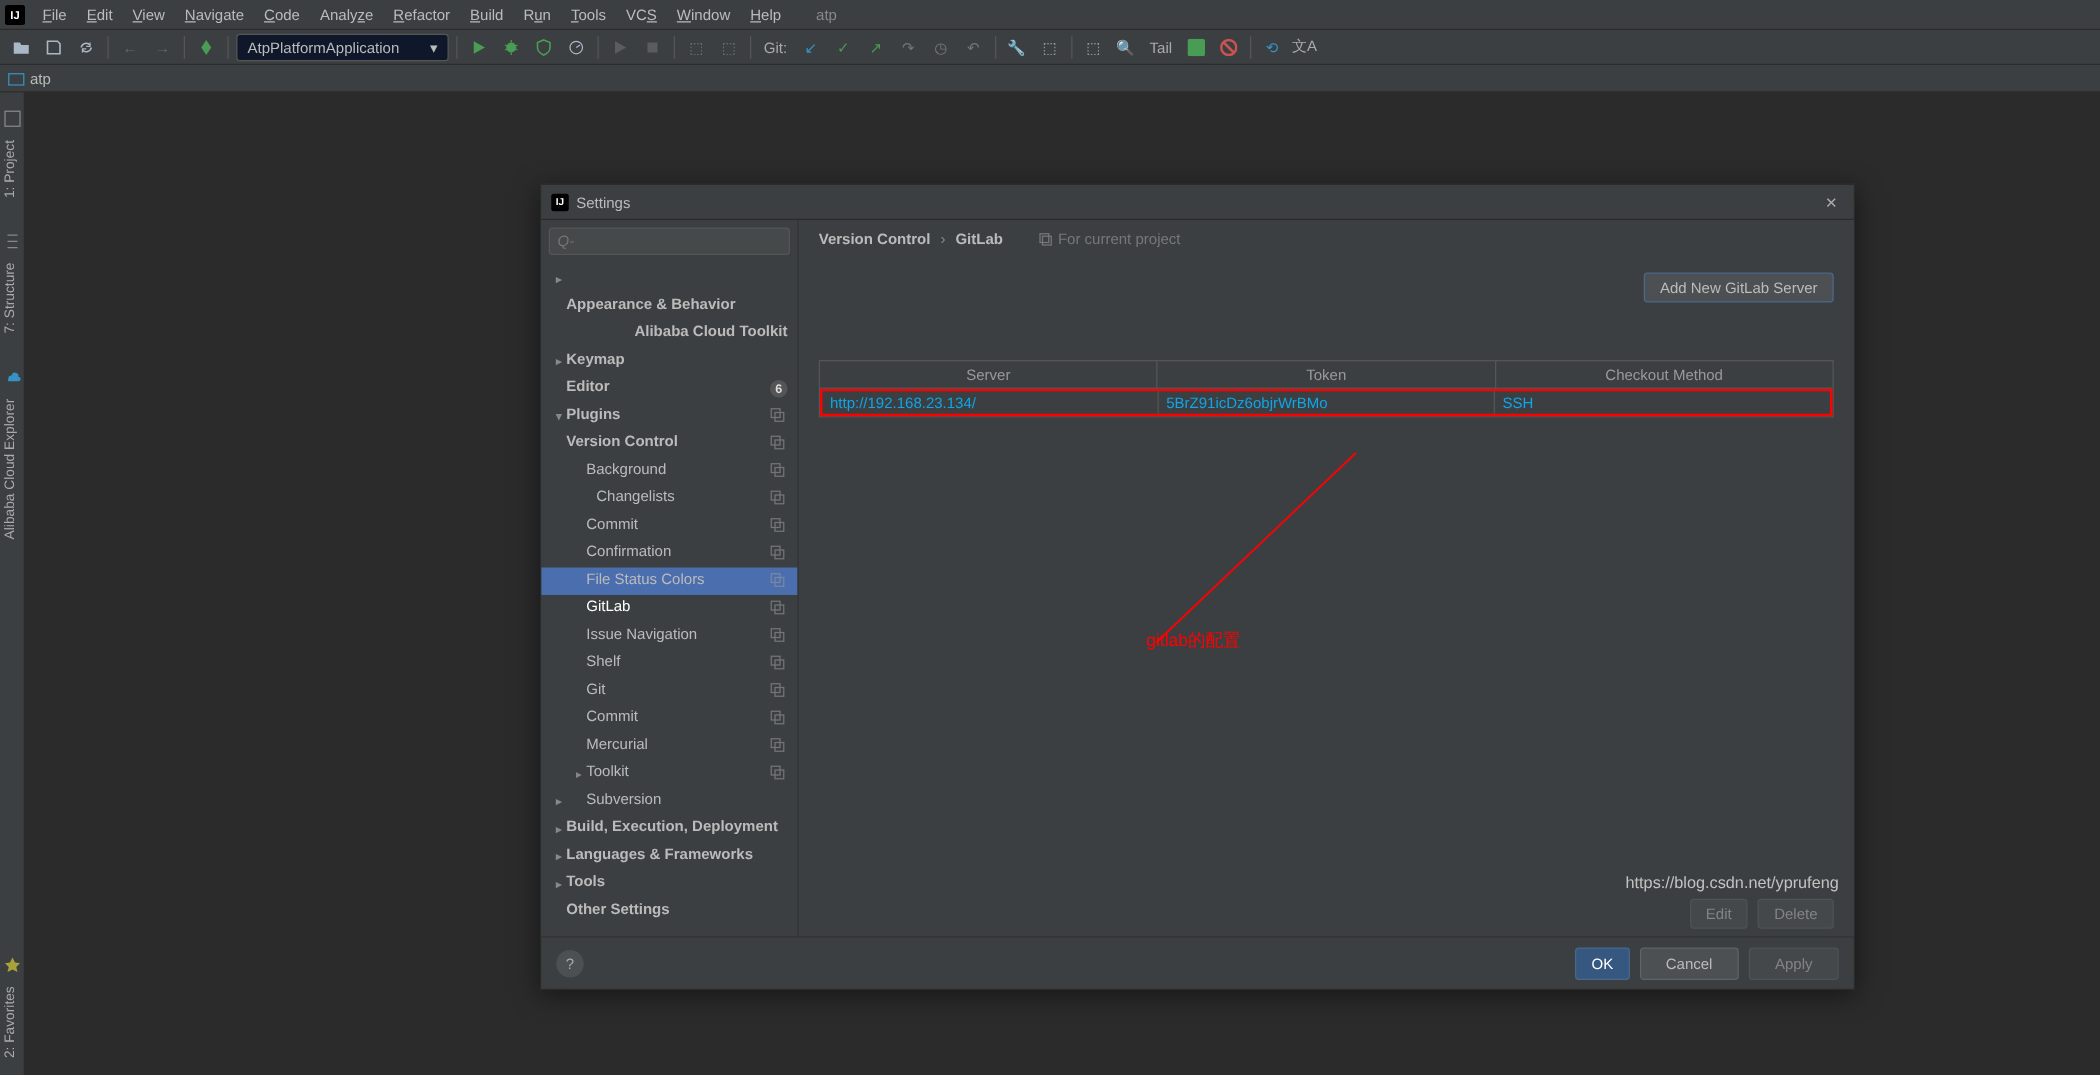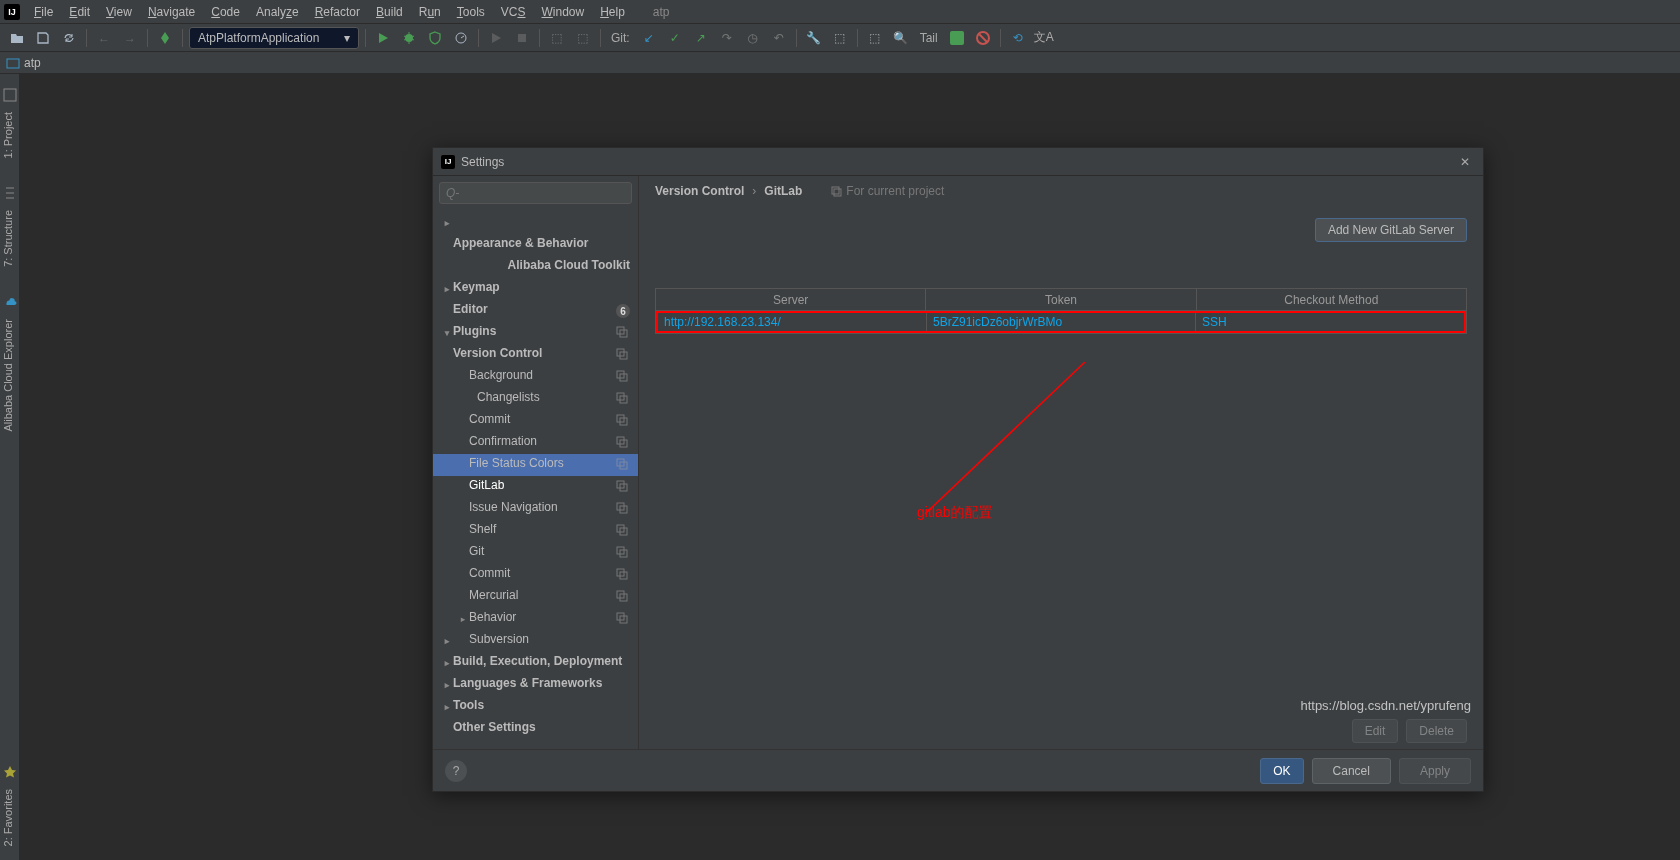--- a/index.html
+++ b/index.html
@@ -347,21 +347,21 @@
           <div class="tnode" style="padding-left: 24px;">
             <span class="arrow"></span>
             <span class="lbl">Mercurial</span>
             <svg class="cp" width="12" height="12">
               <rect x="1" y="1" width="7" height="7" fill="none" stroke="#999"></rect>
               <rect x="4" y="4" width="7" height="7" fill="none" stroke="#999"></rect>
             </svg>
           </div>
           <div class="tnode" style="padding-left: 24px;">
             <span class="arrow"></span>
-            <span class="lbl">Behavior</span>
+            <span class="lbl">Toolkit</span>
             <svg class="cp" width="12" height="12">
               <rect x="1" y="1" width="7" height="7" fill="none" stroke="#999"></rect>
               <rect x="4" y="4" width="7" height="7" fill="none" stroke="#999"></rect>
             </svg>
           </div>
           <div class="tnode" style="padding-left: 24px;">
             <span class="arrow">▸</span>
             <span class="lbl">Subversion</span>
             <svg class="cp" width="12" height="12">
               <rect x="1" y="1" width="7" height="7" fill="none" stroke="#999"></rect>

